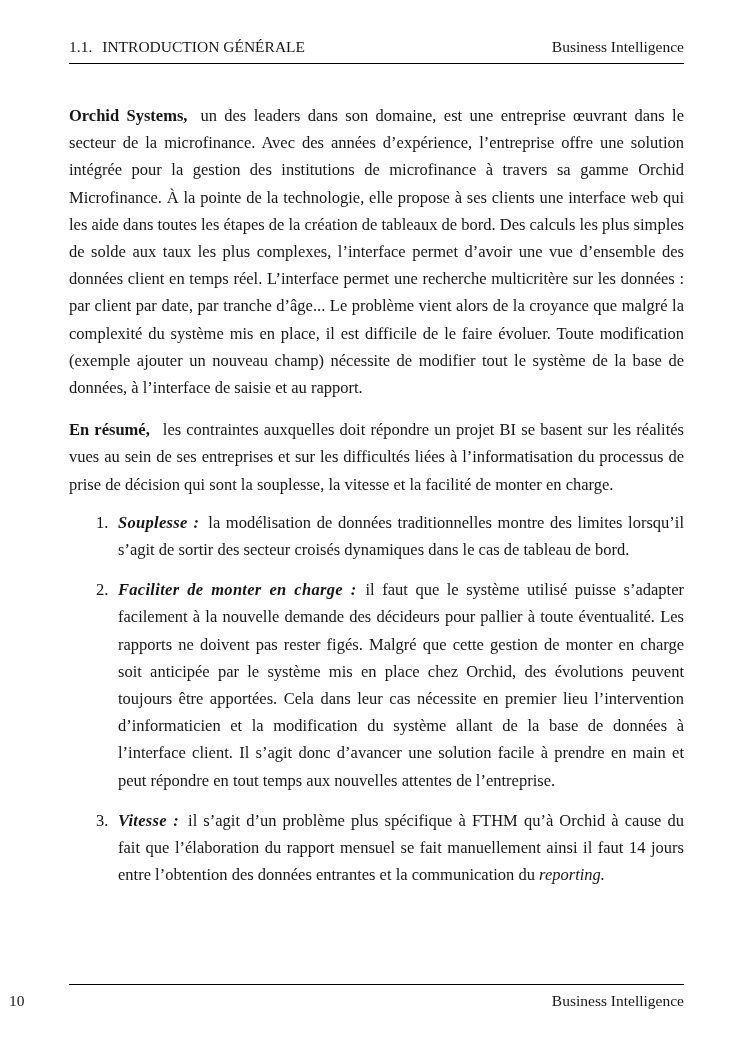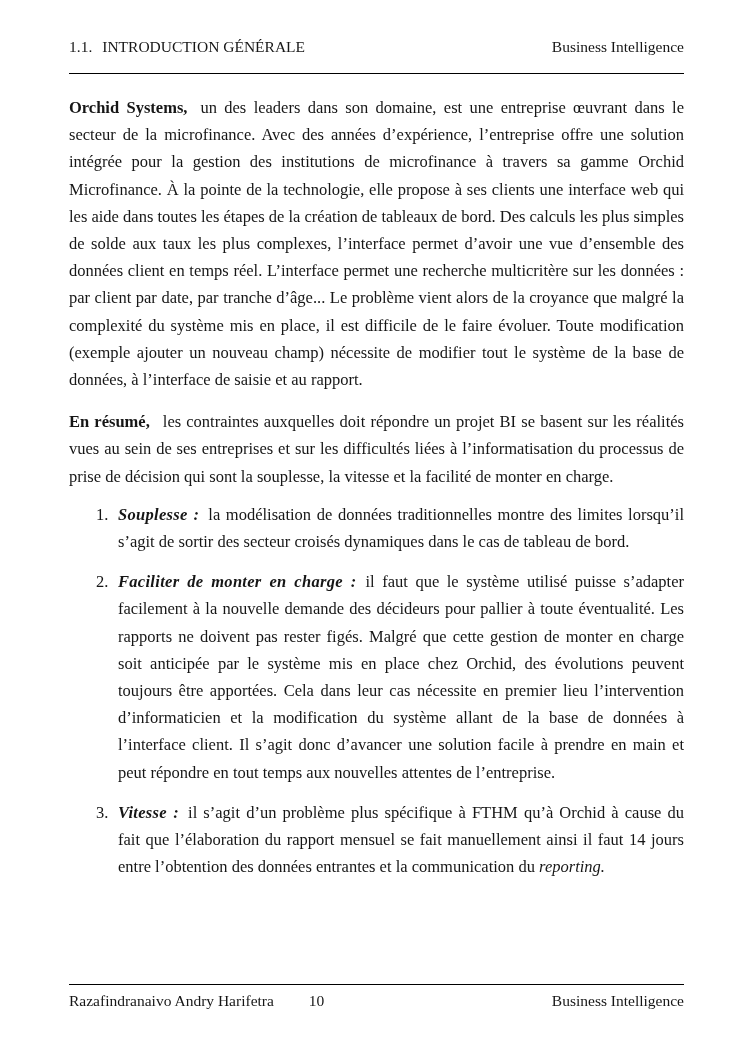--- a/index.html
+++ b/index.html
@@ -19,35 +19,35 @@
   
   .running-header {
     position: absolute;
     top: 38px;
     left: 69px;
     width: 615px;
     display: flex;
     justify-content: space-between;
     align-items: baseline;
     font-size: 15.5px;
-    padding-bottom: 17px;
+    padding-bottom: 7px;
     border-bottom: 1.5px solid #000;
   }
   .running-header .sec-num { margin-right: 10px; }
   
   .body-block {
     position: absolute;
     top: 90px;
     left: 69px;
     width: 615px;
     font-size: 16.5px;
     line-height: 27.2px;
     text-align: justify;
   }
-  p.para { margin: 4px 0 15px 0; }
+  p.para { margin: 12px 0 15px 0; }
   p.para-last { margin: 0 0 11px 0; }
   .para-lead {
     font-weight: bold;
     margin-right: 13px;
   }
   
   .num-list { margin: 0; padding: 0; list-style: none; }
   .num-item {
     display: flex;
     margin: 0 0 13px 0;
@@ -113,18 +113,17 @@
       </li>
       <li class="num-item">
         <span class="item-number">3.</span>
         <span class="item-text"><span class="item-lead">Vitesse :</span><span>il s’agit d’un problème plus spécifique à FTHM qu’à Orchid à cause du fait que l’élaboration du rapport mensuel se fait manuellement ainsi il faut 14 jours entre l’obtention des données entrantes et la communication du </span><span class="it">reporting.</span></span>
       </li>
     </ol>
 
   </div>
 
   <div class="running-footer">
-    <span class="f-left">Razafindranaivo Andry Harifetra</span>
     <span class="f-mid">10</span>
     <span class="f-right">Business Intelligence</span>
   </div>
 
 </div>
 
 </body></html>

